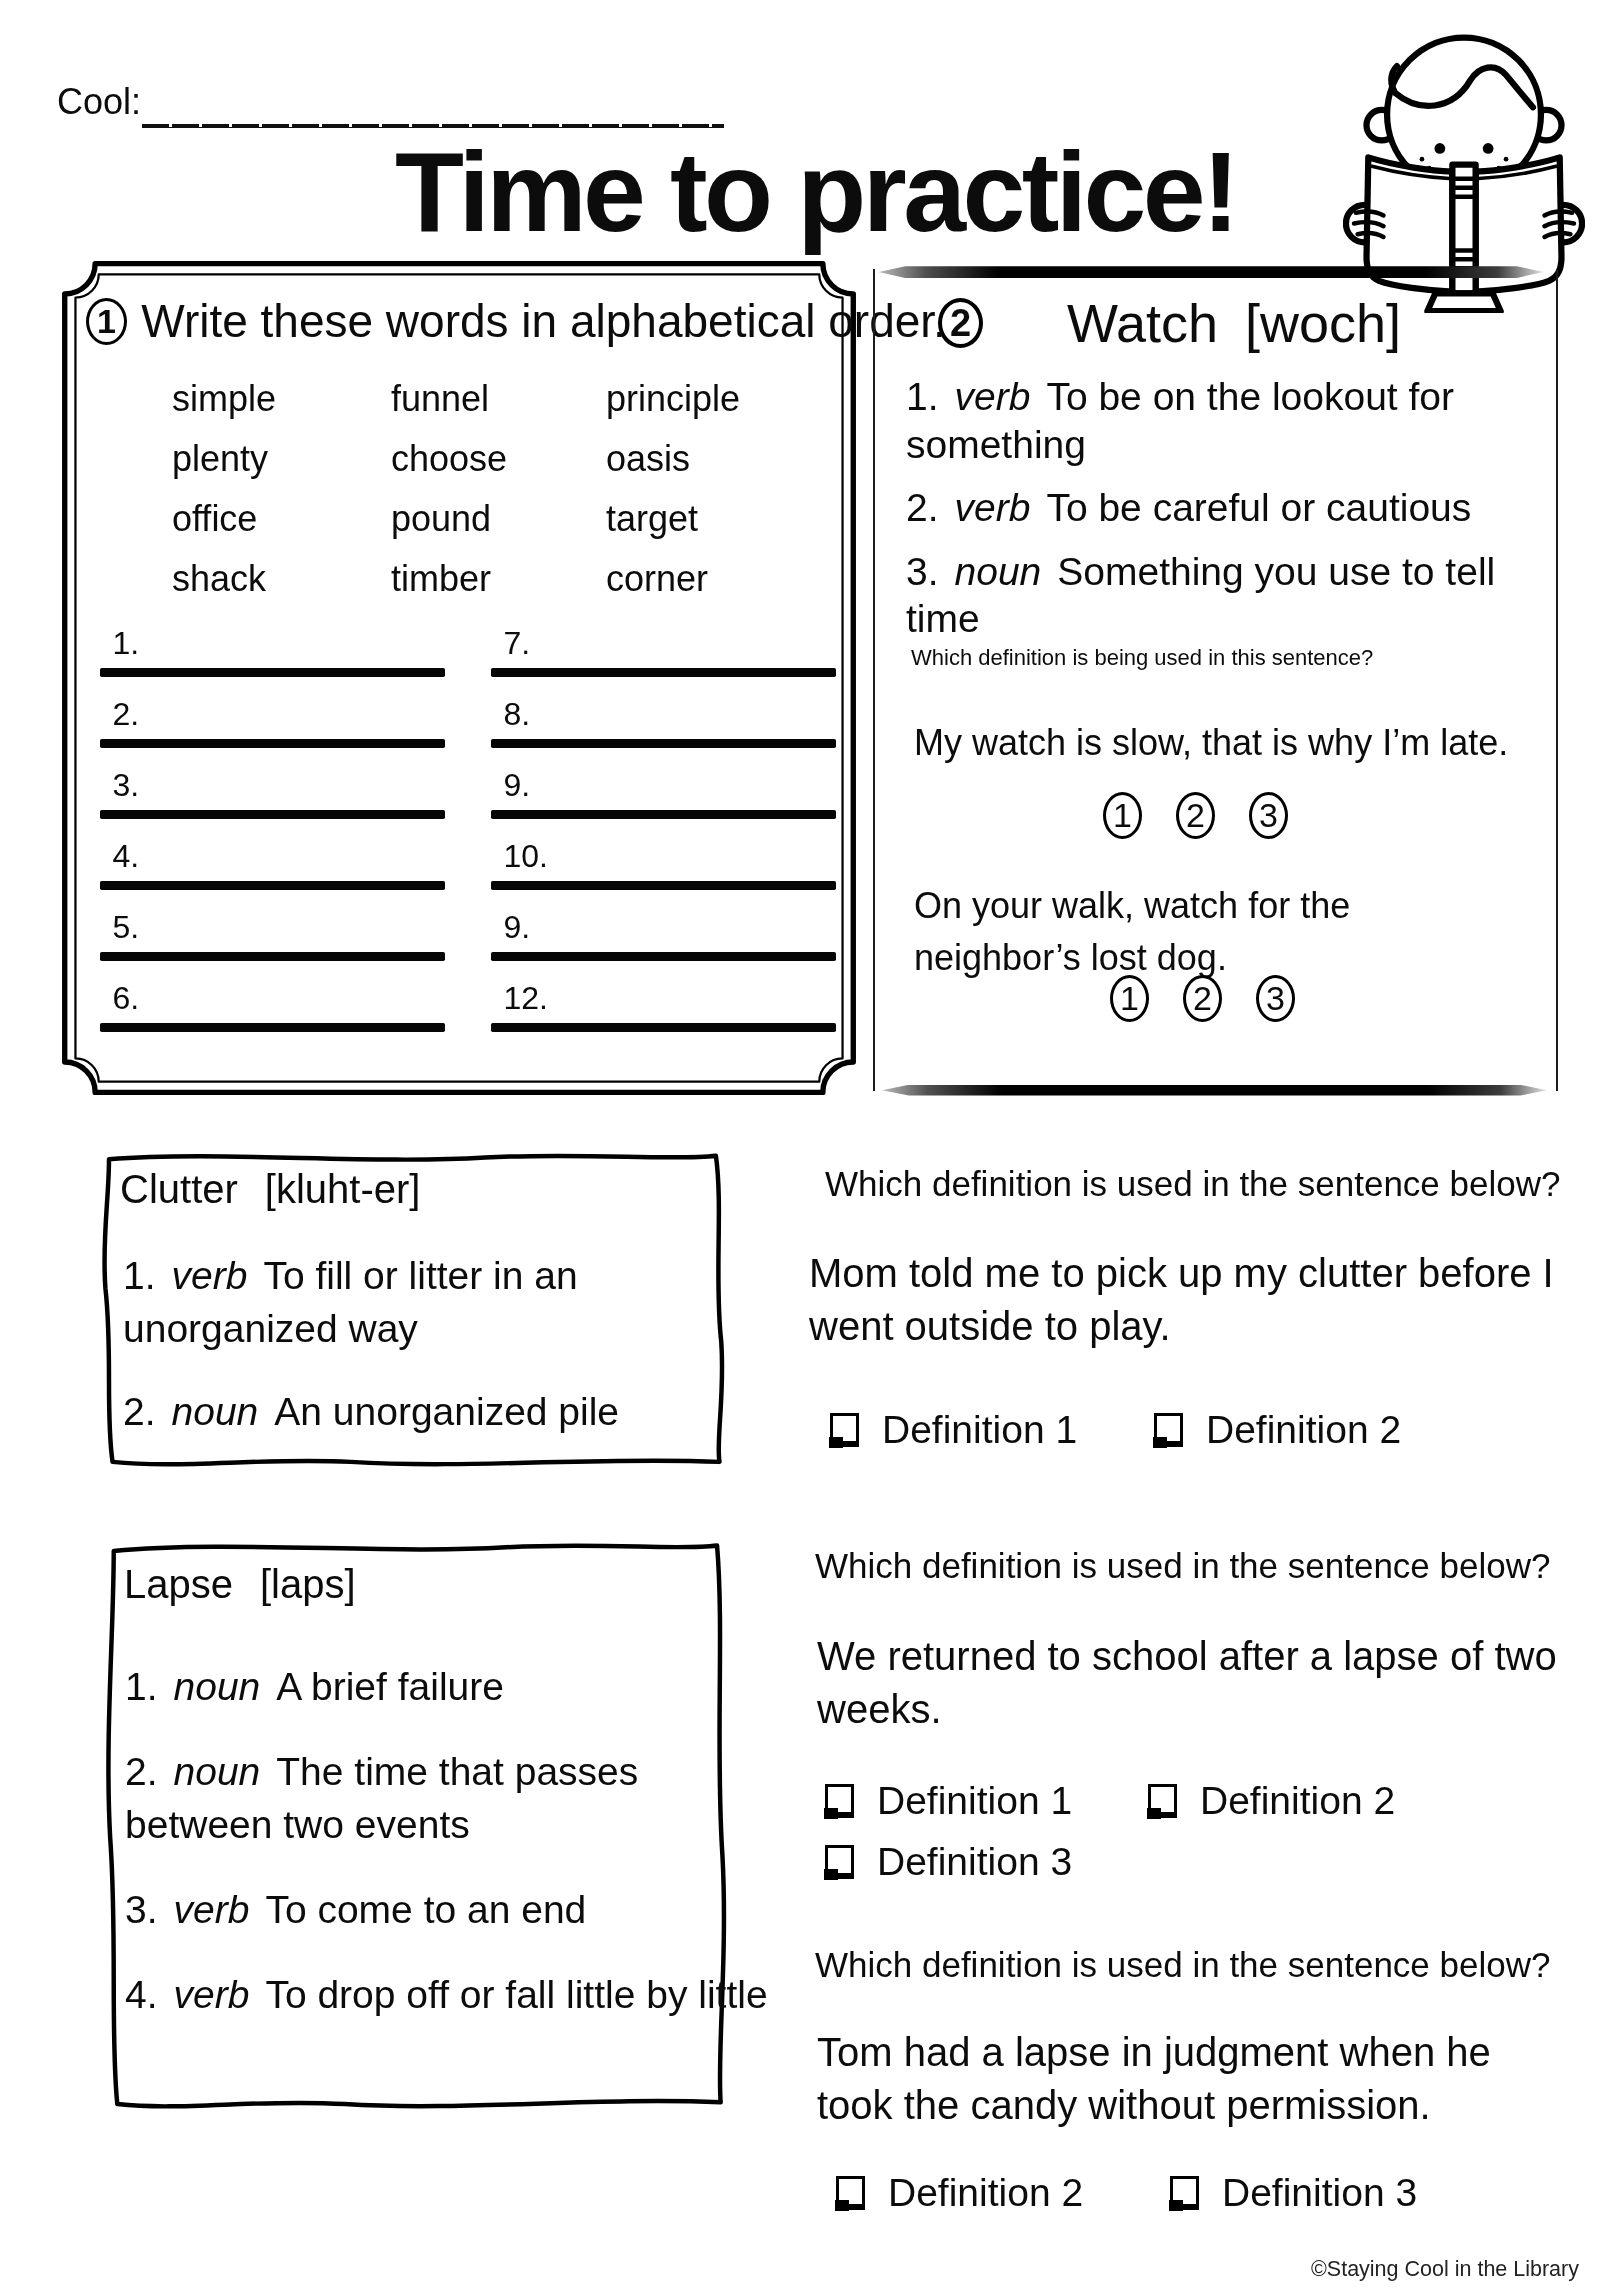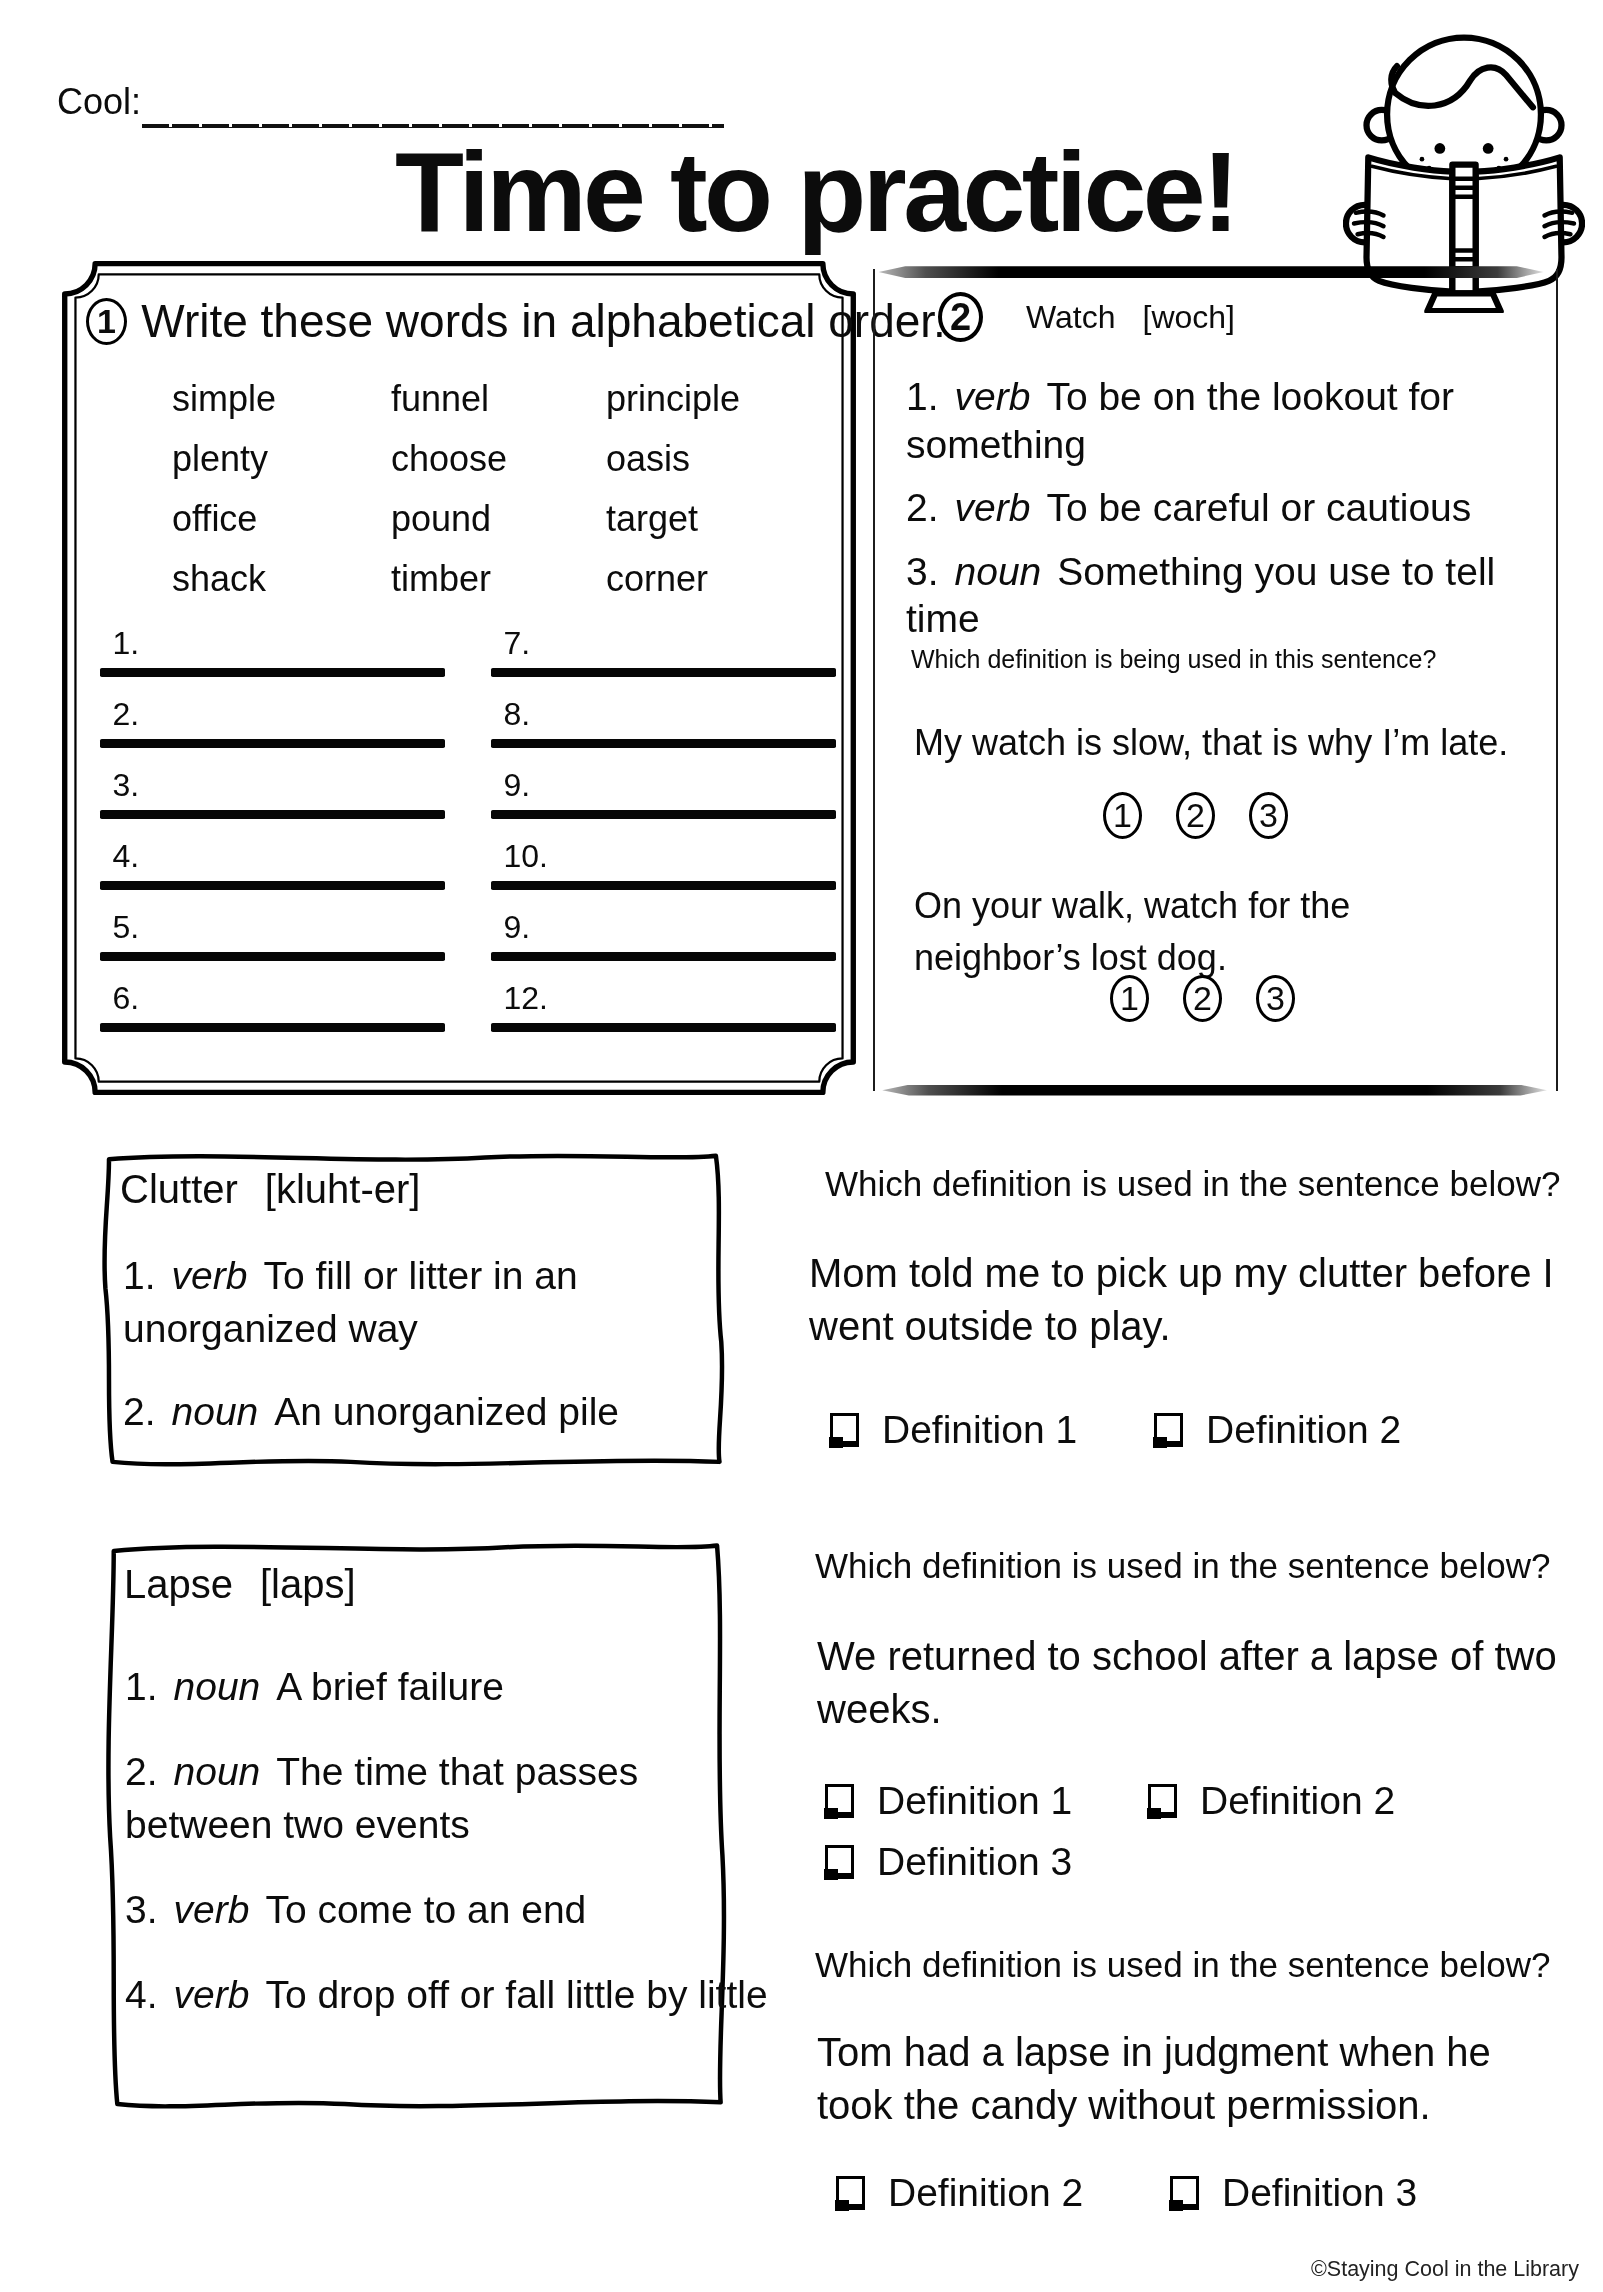--- a/index.html
+++ b/index.html
@@ -43,28 +43,28 @@
   
   .box2 { left:873px; top:269px; width:685px; height:822px;
           border-left:2.7px solid #1c1c1c; border-right:2.7px solid #1c1c1c; }
   .bar { position:absolute; background:linear-gradient(90deg,#b9b9b9,#4f4f4f 7%,#000 18%,#000 82%,#3c3c3c 93%,#e2e2e2);
          clip-path:polygon(0 50%,4% 0,96% 0,100% 50%,96% 100%,4% 100%); }
   .bar.top { left:3.6px; right:12.5px; top:-2.7px; height:11.6px; }
   .bar.bottom { left:7.2px; right:9px; bottom:-4.5px; height:10.7px;
                 box-shadow:0 4.5px 0 rgba(0,0,0,0.12); }
   .s2-header { position:absolute; left:63px; top:23px; display:flex; align-items:center; gap:43px; }
   .sec-circle.big { width:45px; height:50px; border-width:4.5px; font-size:38px; font-weight:700; }
-  .entry-title { font-size:32px; }
+  .entry-title { font-size:54px;margin-left:41px; }
   .pron { margin-left:27px; }
   .defs { position:absolute; font-size:39px;margin-top:11px; }
   .box2 .defs { left:31px; top:93px; width:632px; }
   .defs p { line-height:1.22; margin:0 0 16px 0; }
   .def-num { margin-right:16px; }
   .def-pos { font-style:italic; margin-right:16px; }
-  .s2-question { position:absolute; left:36px; top:376px; font-size:25px; white-space:nowrap; }
+  .s2-question { position:absolute; left:36px; top:376px; font-size:22px; white-space:nowrap; }
   .s2-sent1 { position:absolute; left:39px; top:453px; font-size:36px; white-space:nowrap; }
   .s2-sent2 { position:absolute; left:39px; top:611px; font-size:36px; width:502px; line-height:1.45; }
   .choice-row { position:absolute; display:flex; gap:34px; }
   .choices1 { left:228px; top:523px; }
   .choices2 { left:235px; top:706px; }
   .ans-circle { width:39px; height:47px; border:3.6px solid #000; border-radius:50%;
                 display:flex; align-items:center; justify-content:center; font-size:34px; }
 
   
   .card { position:absolute; }

